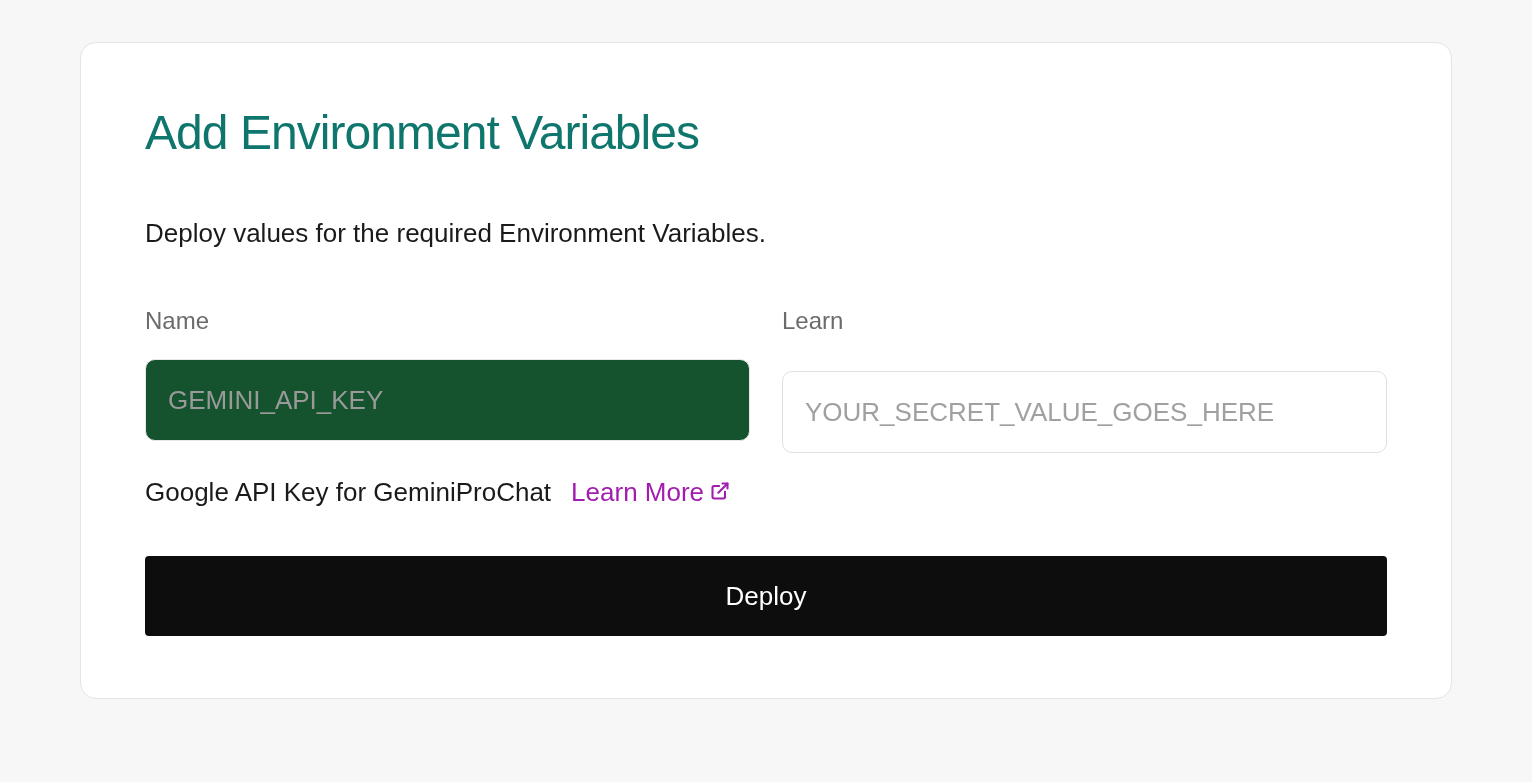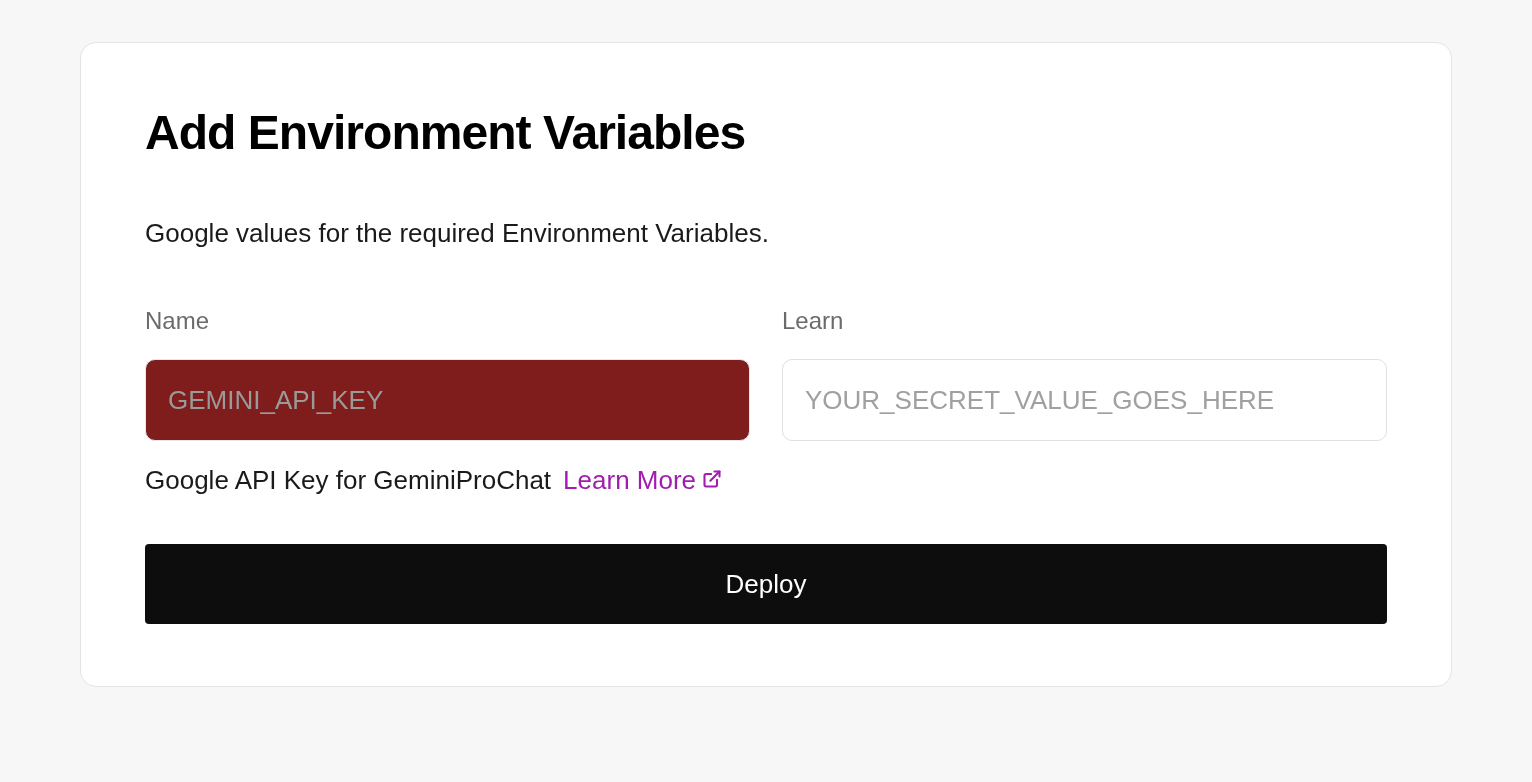--- a/index.html
+++ b/index.html
@@ -18,22 +18,22 @@
     
     .card {
       background-color: #ffffff;
       border: 1px solid #e4e4e4;
       border-radius: 16px;
       padding: 62px 64px 62px 64px;
     }
     
     .card-title {
       font-size: 48px;
-      font-weight: 700;
-      color: #000000;
+      font-weight: 400;
+      color: #0f766e;
       letter-spacing: -0.02em;
       margin-bottom: 58px;
     }
     
     .card-description {
       font-size: 26px;
       color: #1a1a1a;
       margin-bottom: 58px;
     }
     
@@ -59,38 +59,39 @@
       height: 82px;
       border-radius: 10px;
       border: 1px solid #e0e0e0;
       padding: 0 22px;
       font-size: 26px;
       font-family: inherit;
       outline: none;
     }
     
     .form-input.readonly {
-      background-color: #7f1d1d;
+      background-color: #14532d;
       color: #9a9a9a;
       border: 1px solid #e8e8e8;
     }
     
     .form-input.editable {
       background-color: #ffffff;
       color: #1a1a1a;
+      margin-top: 12px;
     }
     
     .form-input::placeholder {
       color: #a0a0a0;
     }
     
     .helper-row {
       display: flex;
       align-items: center;
-      gap: 8px;
+      gap: 16px;
       font-size: 26px;
       margin-bottom: 48px;
       text-align: right;
     }
     
     .helper-text {
       color: #1a1a1a;
     }
     
     .learn-more-link {
@@ -118,21 +119,21 @@
       font-weight: 500;
       cursor: pointer;
       font-family: inherit;
     }
   </style>
 </head>
 <body>
 
 <div class="card">
   <h1 class="card-title">Add Environment Variables</h1>
-  <p class="card-description">Google values for the required Environment Variables.</p>
+  <p class="card-description">Deploy values for the required Environment Variables.</p>
   
   <div class="form-row">
     <div class="form-group">
       <label class="form-label">Name</label>
       <input type="text" class="form-input readonly" readonly="" value="GEMINI_API_KEY" style="">
     </div>
     <div class="form-group">
       <label class="form-label">Learn</label>
       <input type="text" class="form-input editable" placeholder="YOUR_SECRET_VALUE_GOES_HERE" style="">
     </div>

